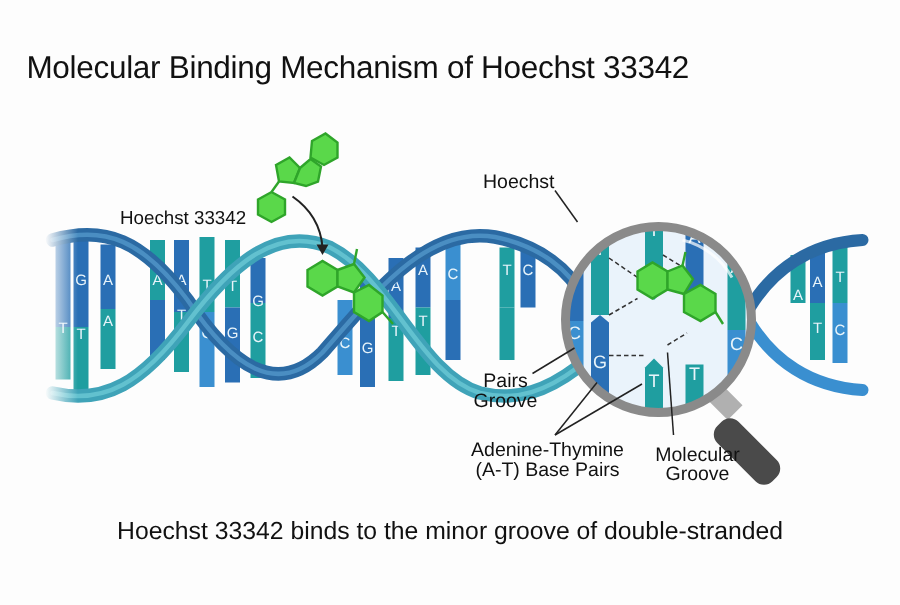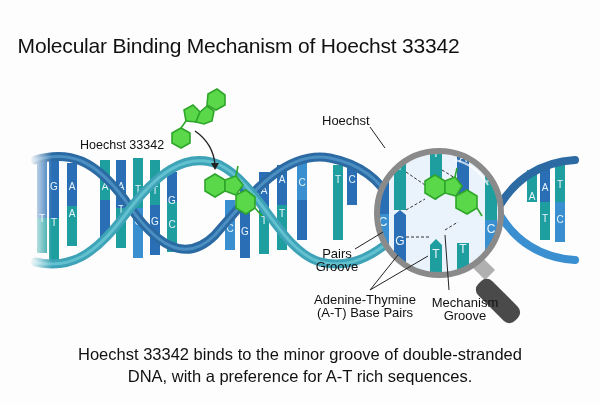--- a/index.html
+++ b/index.html
@@ -181,20 +181,19 @@
 <div class="lbl" style="left:322px;top:114px;">Hoechst</div>
 <div class="lbl" style="left:312px;top:247px;width:50px;">
   <div>Pairs</div>
   <div>Groove</div>
 </div>
 <div class="lbl" style="left:300px;top:293px;width:130px;">
   <div>Adenine-Thymine</div>
   <div>(A-T) Base Pairs</div>
 </div>
 <div class="lbl" style="left:430px;top:296px;width:70px;">
-  <div>Mechanism</div>
+  <div>Molecular</div>
   <div>Groove</div>
 </div>
 
 <div class="caption">
   <div>Hoechst 33342 binds to the minor groove of double-stranded</div>
-  <div>DNA, with a preference for A-T rich sequences.</div>
 </div>
 
 </body></html>

